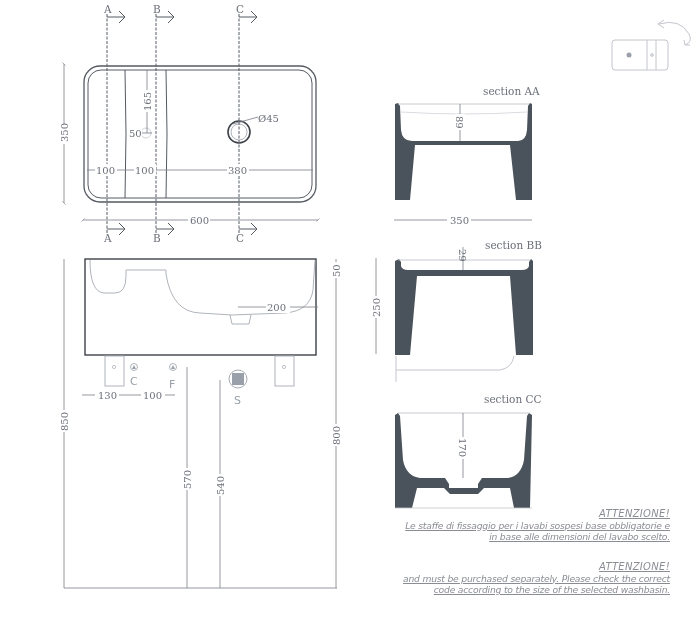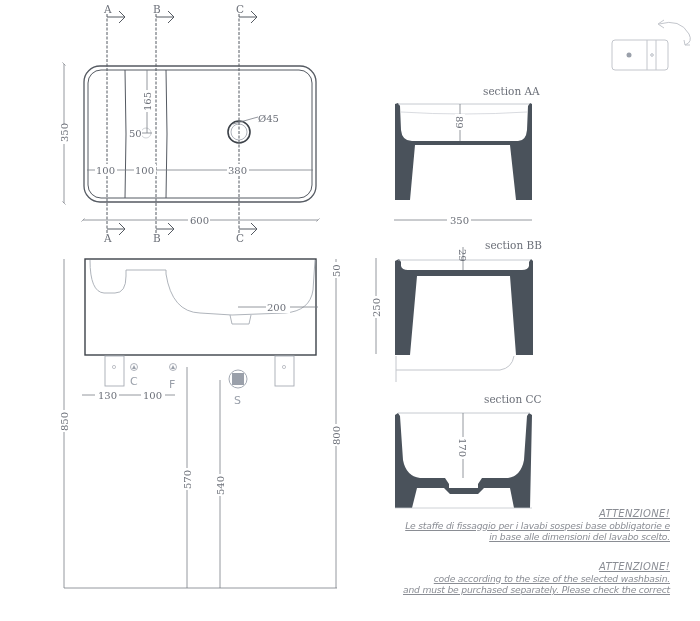--- a/index.html
+++ b/index.html
@@ -190,15 +190,15 @@
 </svg>
 
 <div class="note note-it">
   <div class="head">ATTENZIONE!</div>
   <div>Le staffe di fissaggio per i lavabi sospesi base obbligatorie e</div>
   <div>in base alle dimensioni del lavabo scelto.</div>
 </div>
 
 <div class="note note-en">
   <div class="head">ATTENZIONE!</div>
+  <div>and must be purchased separately. Please check the correct</div>
   <div>code according to the size of the selected washbasin.</div>
-  <div>and must be purchased separately. Please check the correct</div>
 </div>
 
 </body></html>

